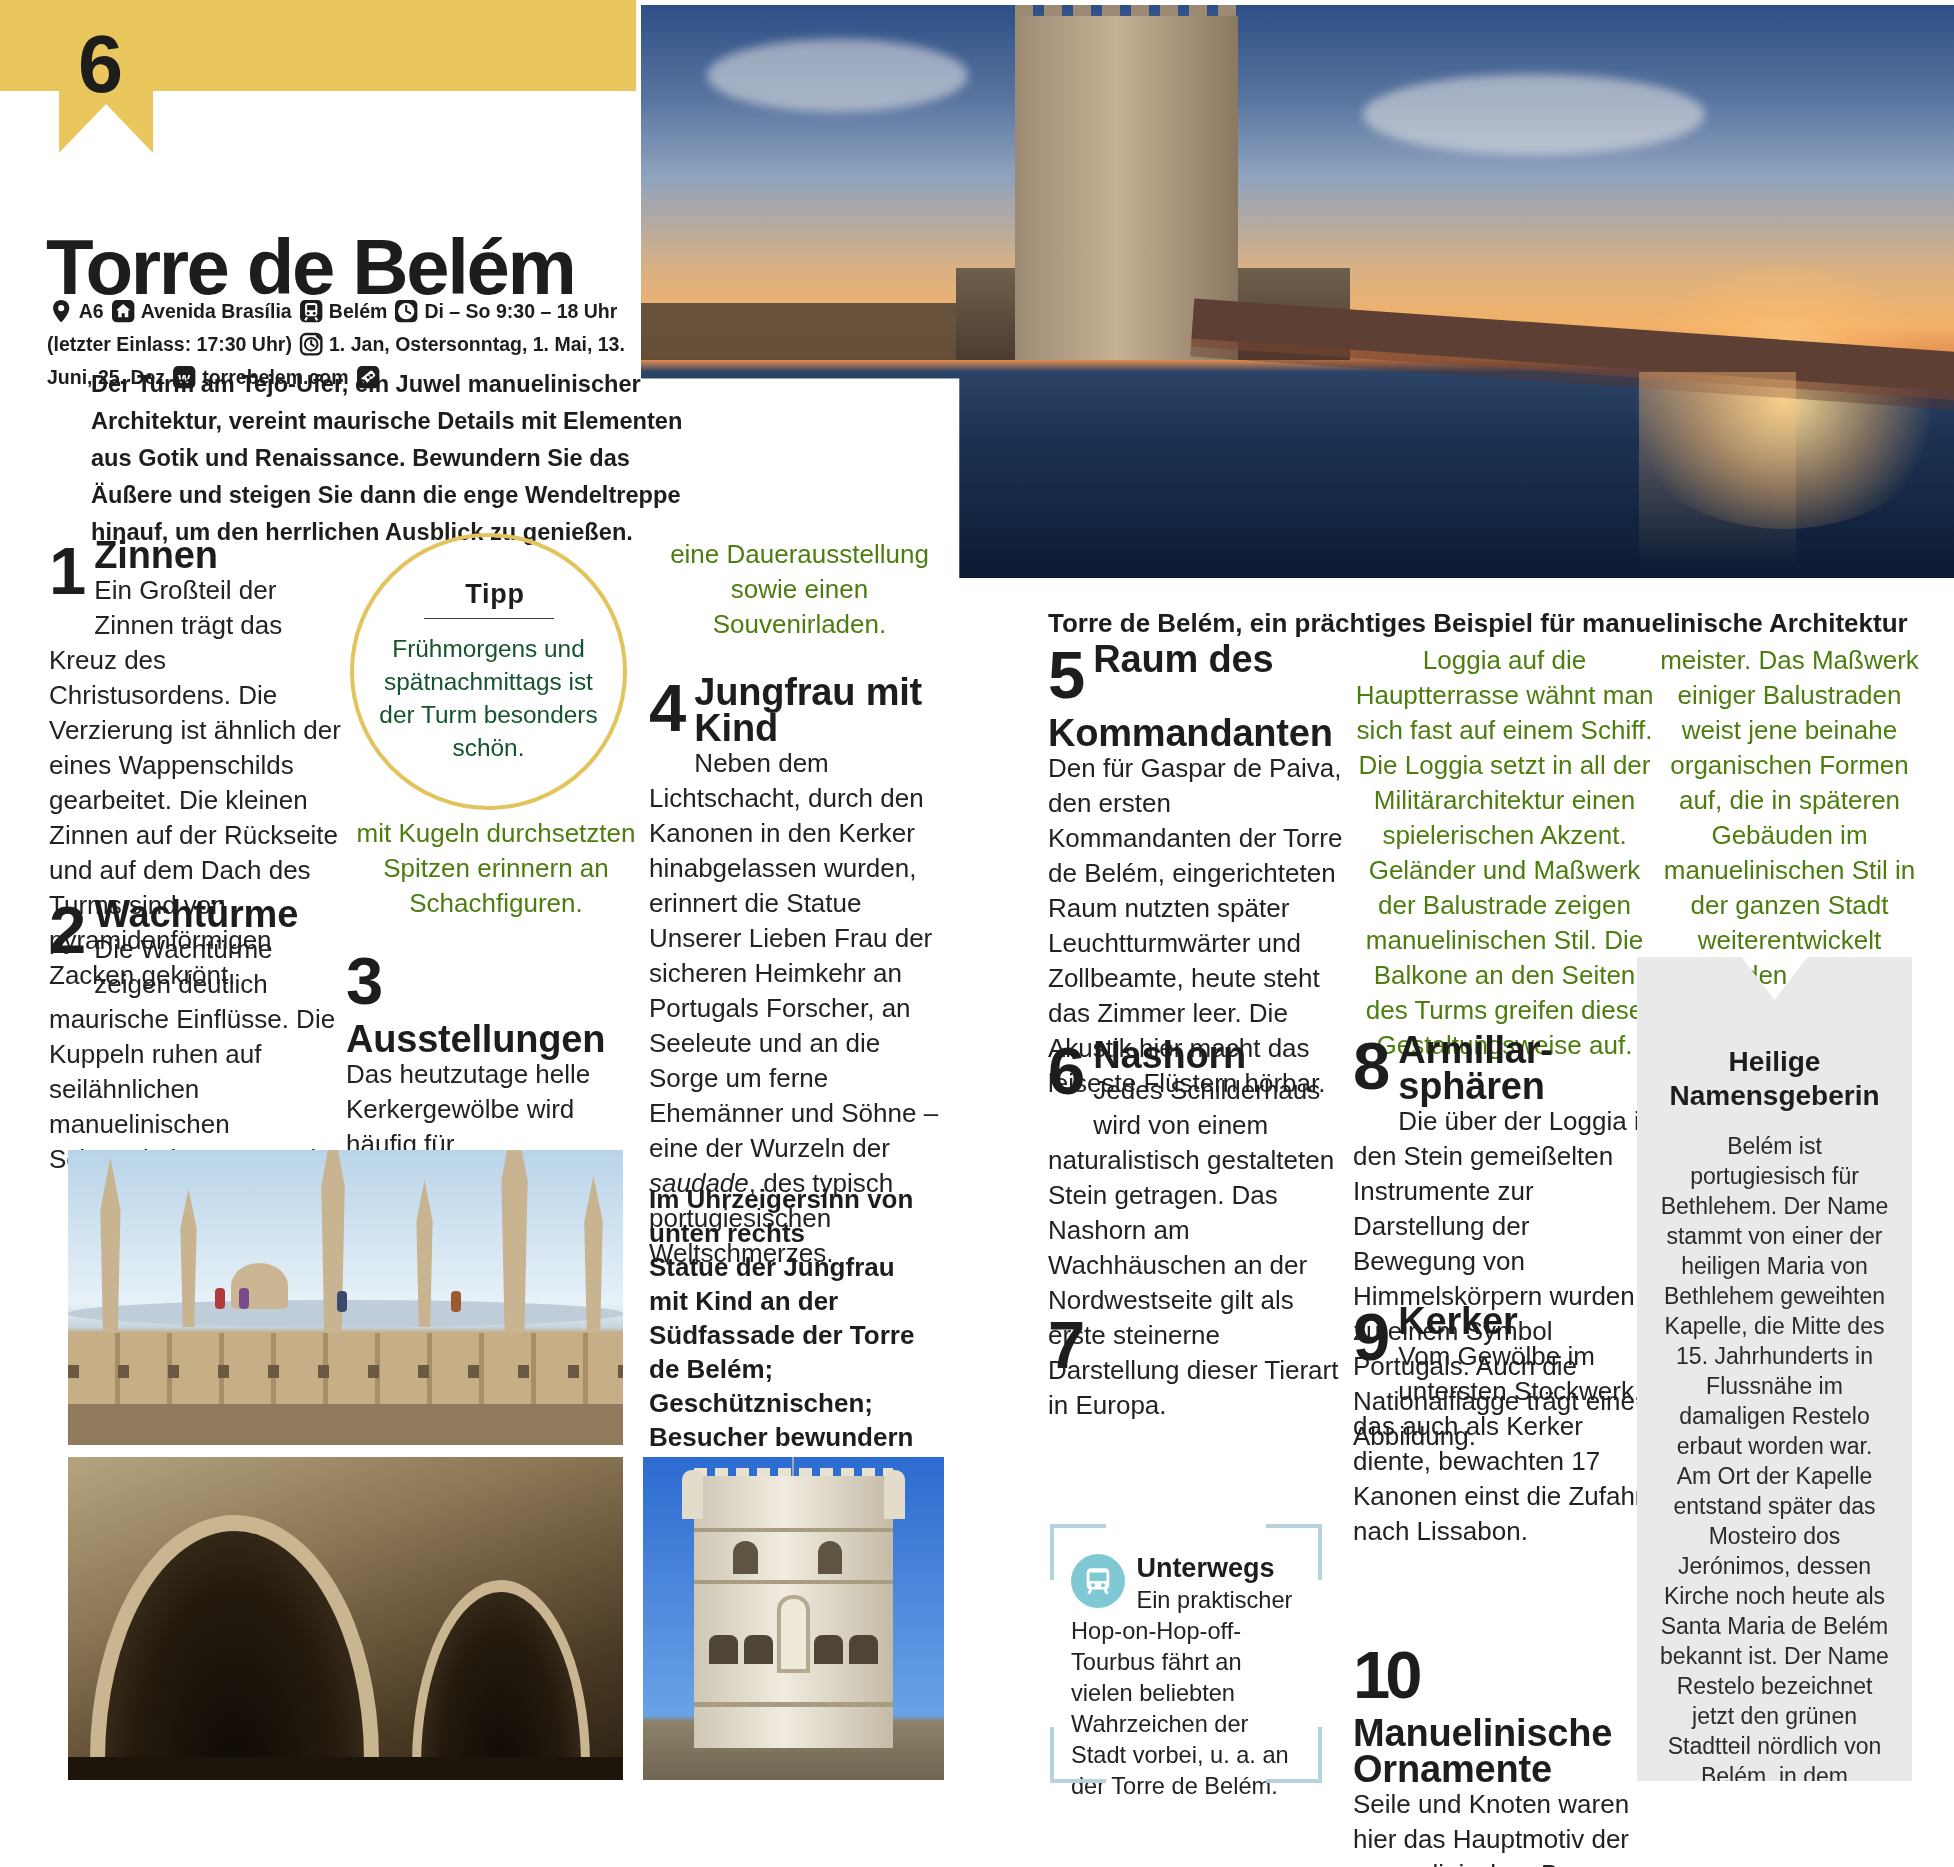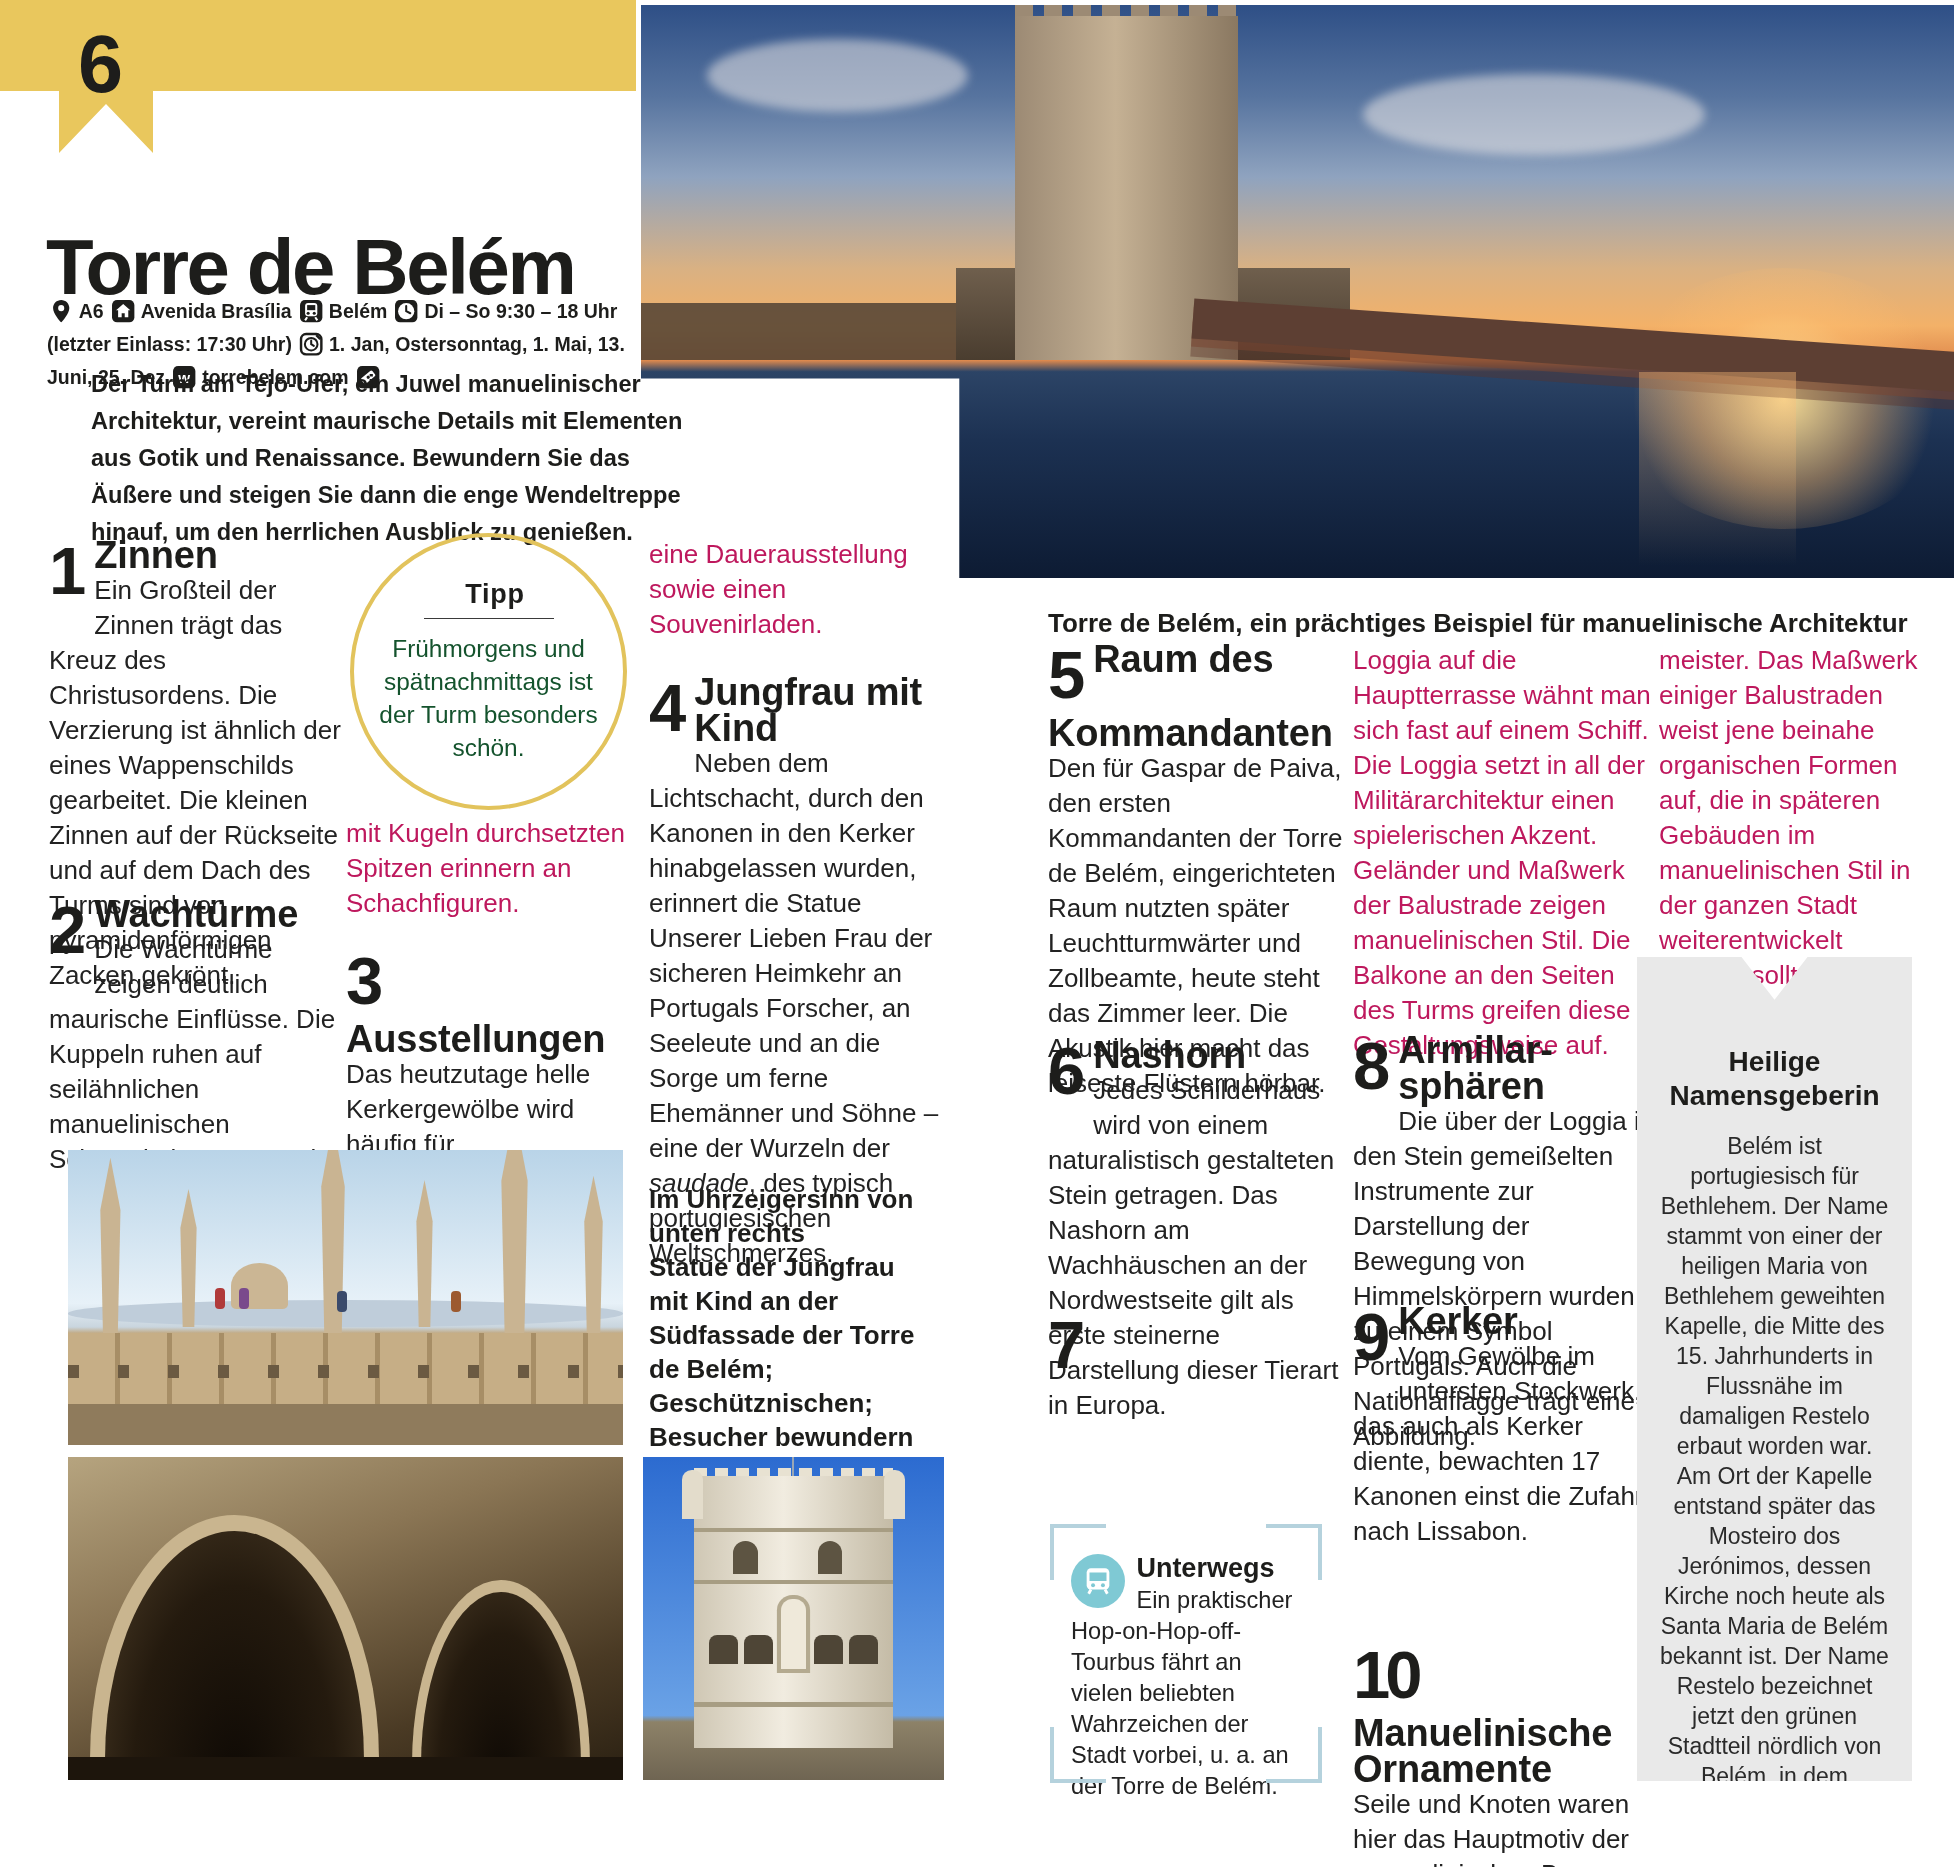--- a/index.html
+++ b/index.html
@@ -31,21 +31,21 @@
   .saud{font-style:italic;}
 
   
   .tip-circle{position:absolute;left:350px;top:533px;width:277px;height:277px;border:4.1px solid #e2c35c;
       border-radius:50%;box-sizing:border-box;display:flex;flex-direction:column;justify-content:center;
       align-items:center;text-align:center;padding:16.3px;}
   .tip-label{font-size:27px;font-weight:700;letter-spacing:0.8px;margin-left:13px;}
   .tip-rule{width:130px;height:1.6px;background:#3a3a3a;margin:8.1px auto 13px auto;}
   .tip-text{margin:0;font-size:24.4px;line-height:33px;color:#14532d;}
 
-  .contp{position:absolute;font-size:26px;line-height:35px;color:#be185d;margin:0;}
+  .contp{position:absolute;font-size:26px;line-height:35px;color:#4d7c0f;margin:0;text-align:center;}
 
   
   .photo-key{position:absolute;left:649px;top:1182px;width:281px;font-size:26px;line-height:34px;}
   .pk-italic{font-weight:700;}
   .pk-bold{font-weight:800;}
 
   .main-caption{position:absolute;left:1048px;top:581px;width:879px;font-size:26px;line-height:33px;font-weight:700;}
 
   
   .ph{position:absolute;overflow:hidden;}

